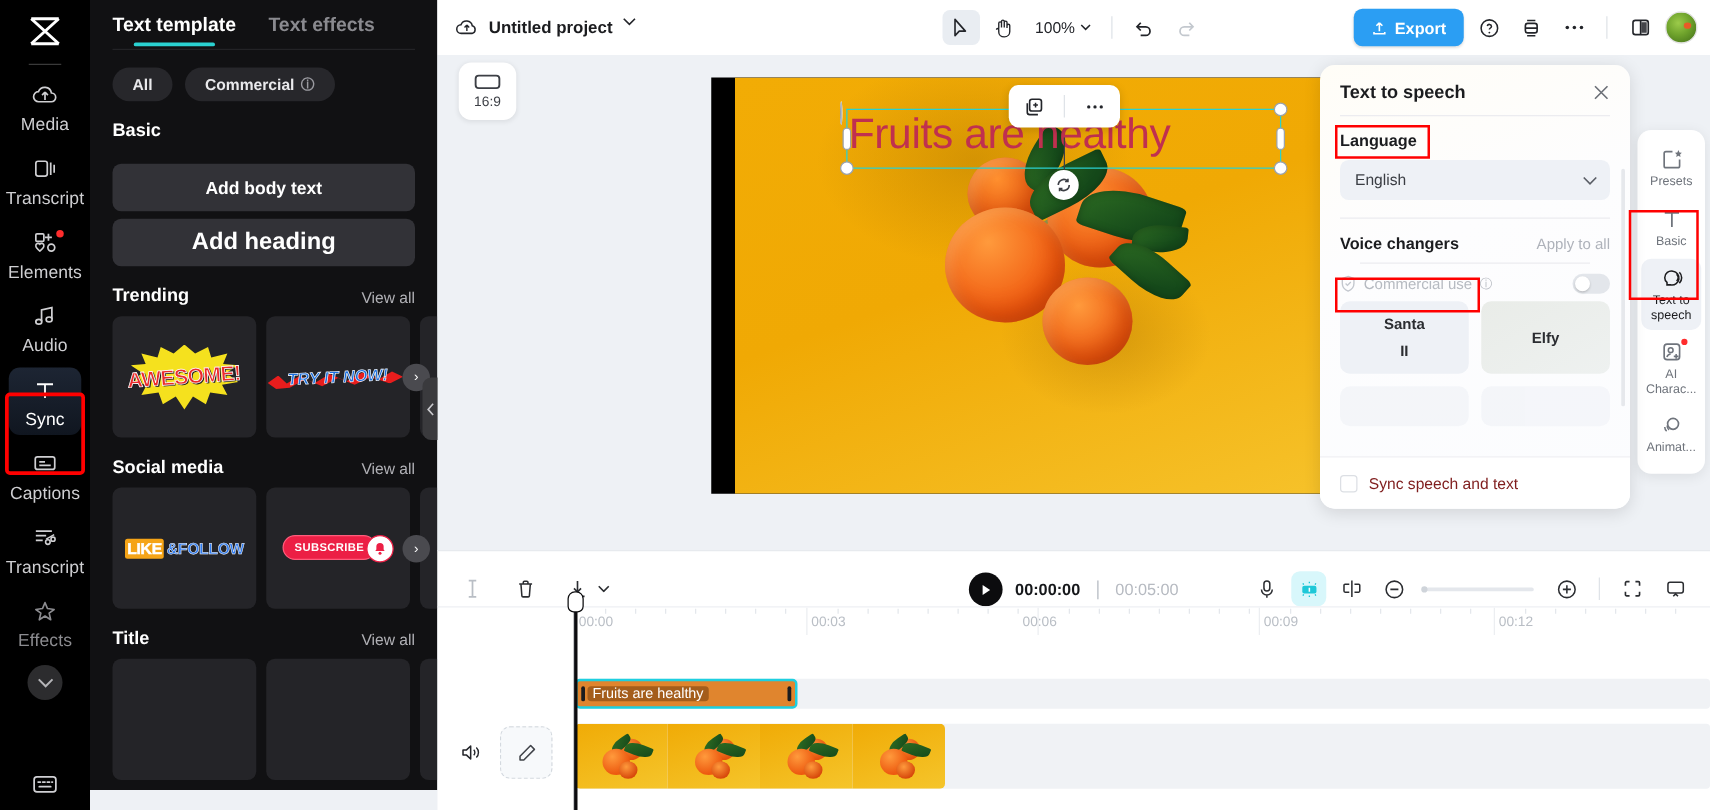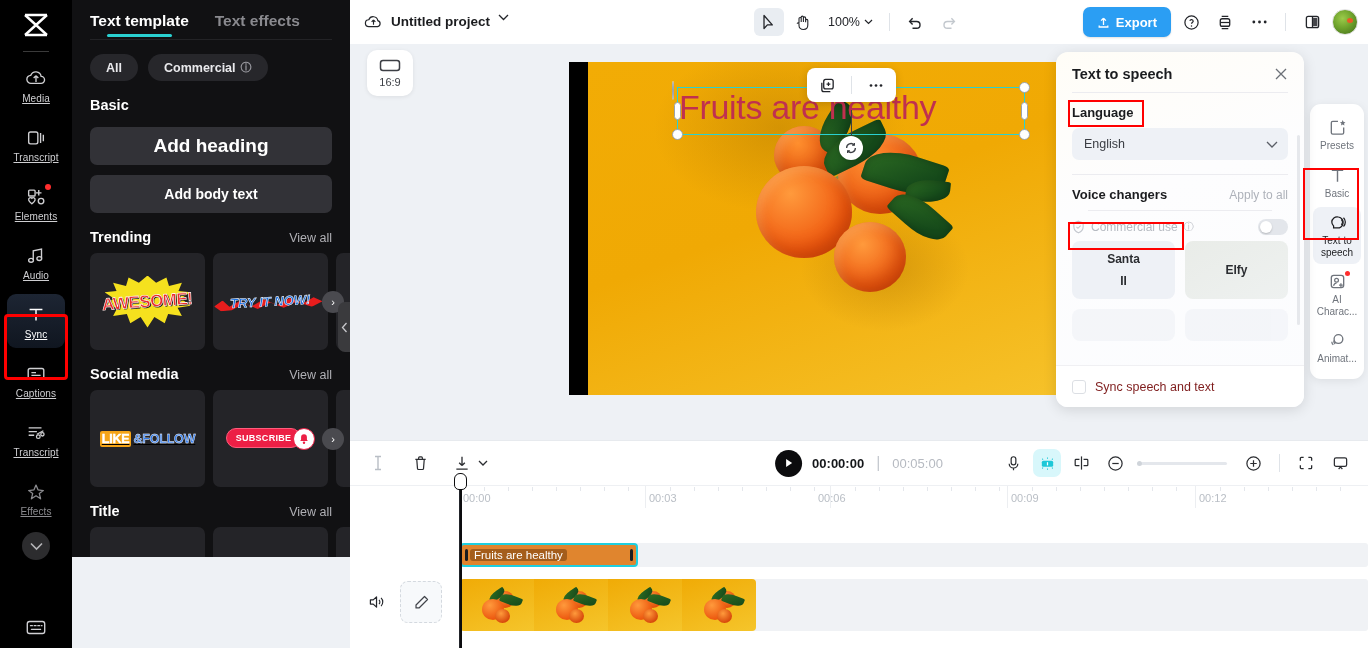--- a/index.html
+++ b/index.html
@@ -18,40 +18,40 @@
   }
   .rail-logo { margin-top: 10px; width: 36px; height: 32px; display:flex; align-items:center; justify-content:center; }
   .rail-divider { width: 26px; height: 1px; background: #3a3a3a; margin: 9px 0 6px; }
   .rail-item {
     width: 58px; min-height: 54px; margin-bottom: 5px;
     display: flex; flex-direction: column; align-items: center; justify-content: center;
     border-radius: 9px; position: relative; cursor: pointer;
     color: #cfcfd2;
   }
   .rail-item .ic { height: 24px; display:flex; align-items:center; justify-content:center; }
-  .rail-label { font-size: 10px; margin-top: 3px; letter-spacing: .1px; text-decoration: underline; }
+  .rail-label { font-size: 14px; margin-top: 3px; letter-spacing: .1px; }
   .rail-item.dim { color: #8c8c90; }
   .rail-item.active {
     background: linear-gradient(180deg,#1d2533,#101620);
     color: #fff;
   }
   .rail-sel-box {
     position: absolute; left: 4px; top: 314px; width: 64px; height: 66px;
     border: 3px solid #ff0000; border-radius: 4px; pointer-events: none;
   }
   .rail-dot { position: absolute; width: 6px; height: 6px; border-radius: 50%; background:#ff2d2d; top: 8px; right: 14px; }
   .rail-chevron {
     width: 28px; height: 28px; border-radius: 50%; background: #2c2c2e;
     display:flex; align-items:center; justify-content:center; color:#b5b5b8; margin-top:2px; cursor:pointer;
   }
   .rail-bottom { position: absolute; bottom: 12px; left: 50%; transform: translateX(-50%); color:#d0d0d4; cursor:pointer;}
 
   
   .panel {
-    width: 278px; flex: 0 0 278px; height: 557px; background: #111113;
+    width: 278px; flex: 0 0 278px; height: 632px; background: #111113;
     position: relative; overflow: hidden;
   }
   .panel-tabs { display: flex; gap: 26px; padding: 12px 18px 0 18px; position: relative;}
   .panel-tab { font-size: 15.5px; font-weight: bold; color: #8a8a8f; padding-bottom: 9px; cursor:pointer; position:relative;}
   .panel-tab.active { color: #fff; }
   .panel-tab.active::after {
     content:""; position: absolute; left: 17px; right: 17px; bottom: 2px; height: 3px;
     background: #2ad1d1; border-radius: 2px;
   }
   .panel-sep { height:1px; background:#232326; margin: 0 18px; }
@@ -94,21 +94,21 @@
     clip-path: polygon(50% 0%,60% 14%,72% 4%,75% 20%,90% 14%,86% 30%,100% 32%,89% 44%,100% 58%,85% 62%,90% 78%,74% 74%,70% 92%,58% 80%,50% 100%,42% 80%,30% 92%,26% 74%,10% 78%,15% 62%,0 58%,11% 44%,0 32%,14% 30%,10% 14%,25% 20%,28% 4%,40% 14%);
   }
   .art-try {
     font-style: italic; font-weight: bold; font-size: 13px; color:#1a6fe0;
     -webkit-text-stroke:.5px #fff; transform: rotate(-3deg); position:relative;
   }
   .art-try::before{
     content:""; position:absolute; left:-16px; right:-12px; top:4px; height:11px; background:#e81d1d; z-index:-1;
     clip-path: polygon(0% 50%,8% 0%,14% 60%,24% 10%,34% 70%,46% 8%,58% 66%,70% 10%,82% 64%,92% 14%,100% 55%,90% 100%,76% 46%,64% 96%,52% 40%,40% 94%,28% 36%,16% 92%,6% 96%);
   }
-  .art-like { font-weight:bold; font-size: 12.5px; letter-spacing:-.2px;text-decoration:underline;}
+  .art-like { font-weight:bold; font-size: 12.5px; letter-spacing:-.2px;}
   .art-like .a { background:#f5a417; color:#fff; padding: 1px 2px; border-radius:2px; -webkit-text-stroke:.4px #fff;}
   .art-like .b { color:#2f7bf0; -webkit-text-stroke:.4px #fff; margin-left:2px;}
   .art-sub { display:flex; align-items:flex-start; position:relative; }
   .art-sub .pill {
     background:#ec1f45; color:#fff; font-weight:bold; font-size: 9px; letter-spacing:.3px;
     padding: 4px 9px; border-radius: 11px; border: 1.5px solid #ff5c7c;
   }
   .art-sub .bell {
     width:22px;height:22px;border-radius:50%;background:#fff;display:flex;align-items:center;justify-content:center;
     margin-left:-8px; border:1.5px solid #ec1f45;
@@ -255,21 +255,21 @@
   .rrail-item {
     width: 48px; padding: 6px 2px; border-radius: 8px; display:flex; flex-direction:column;
     align-items:center; gap:3px; cursor:pointer; color:#6f747c; position:relative;
   }
   .rrail-item.active { background:#eef1f6; color:#1b1c1f; }
   .rrail-lbl { font-size: 10px; text-align:center; line-height: 1.15; }
   .rrail-dot { position:absolute; width:5px;height:5px;border-radius:50%;background:#ff2d2d; top:5px; right:11px;}
 
   
   .tl { height: 208px; flex: 0 0 208px; background:#fff; border-top:1px solid #e7eaee; position:relative; }
-  .tl-toolbar { height: 44px; display:flex; align-items:center; padding: 0 14px; position:relative; }
+  .tl-toolbar { height: 44px; display:flex; align-items:flex-end; padding: 0 14px; position:relative; }
   .tlb { width: 28px; height:28px; display:flex; align-items:center; justify-content:center; cursor:pointer; color:#2b2d31;}
   .tlb.dim { color:#b9bec5; }
   .tl-center { position:absolute; left: 50%; transform: translateX(-50%); display:flex; align-items:center; gap: 10px; }
   .play-btn { width: 27px; height: 27px; border-radius: 50%; background:#0c0c0e; display:flex; align-items:center; justify-content:center; cursor:pointer;}
   .tl-time { font-size: 13px; font-weight: bold; color:#15171a; }
   .tl-time-sep { color:#c6cad0; margin: 0 2px;}
   .tl-total { font-size: 13px; color:#b6bac1; }
   .tl-right { margin-left:auto; display:flex; align-items:center; gap: 6px; }
   .tlb.on { background:#d8f7fb; border-radius:7px; color:#1ec8d8;}
   .zoom-slider { width: 86px; height: 3px; background:#e4e7ec; border-radius:2px; margin: 0 6px; cursor:pointer; position:relative;}
@@ -432,22 +432,22 @@
       </div>
       <div class="chip">
         <span>Commercial</span>
         <span style="font-size:11px;color:#9a9aa0">ⓘ</span>
       </div>
     </div>
 
     <div class="sec-row">
       <div class="sec-title">Basic</div>
     </div>
+    <div class="big-btn body">Add body text</div>
     <div class="big-btn heading">Add heading</div>
-    <div class="big-btn body">Add body text</div>
 
     <div class="sec-row">
       <div class="sec-title">Trending</div>
       <div class="view-all">View all</div>
     </div>
     <div class="tiles">
       <div class="tile">
         <div class="burst">
           <span class="art-awesome">AWESOME!</span>
         </div>

